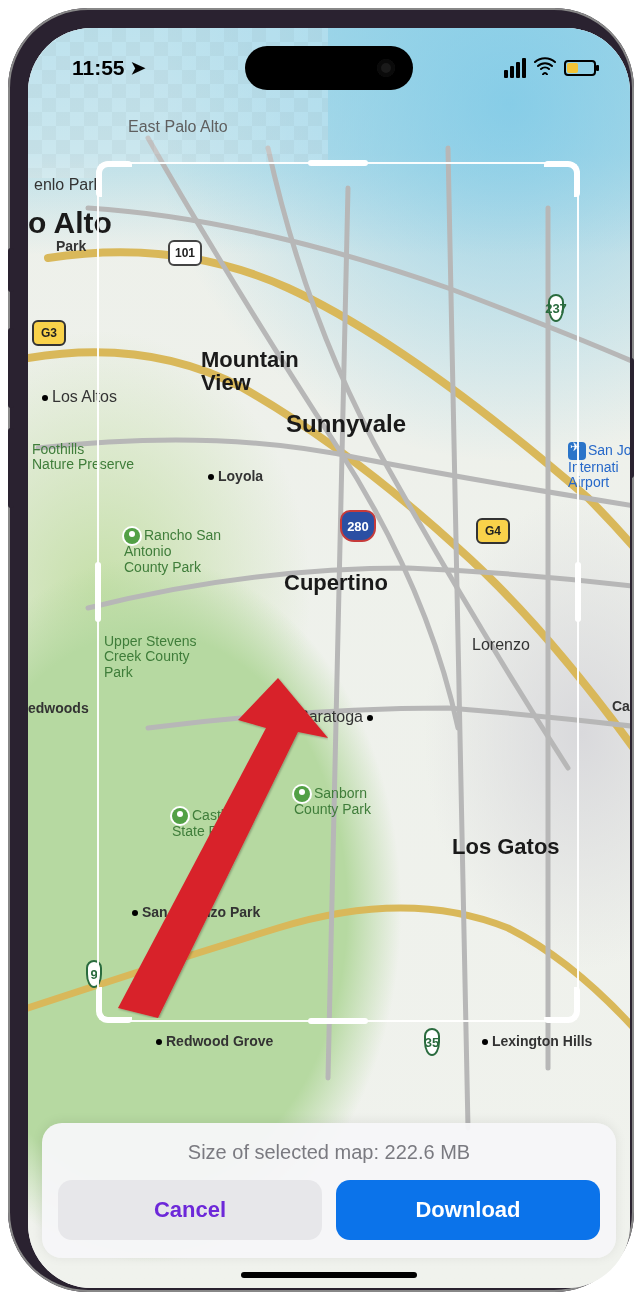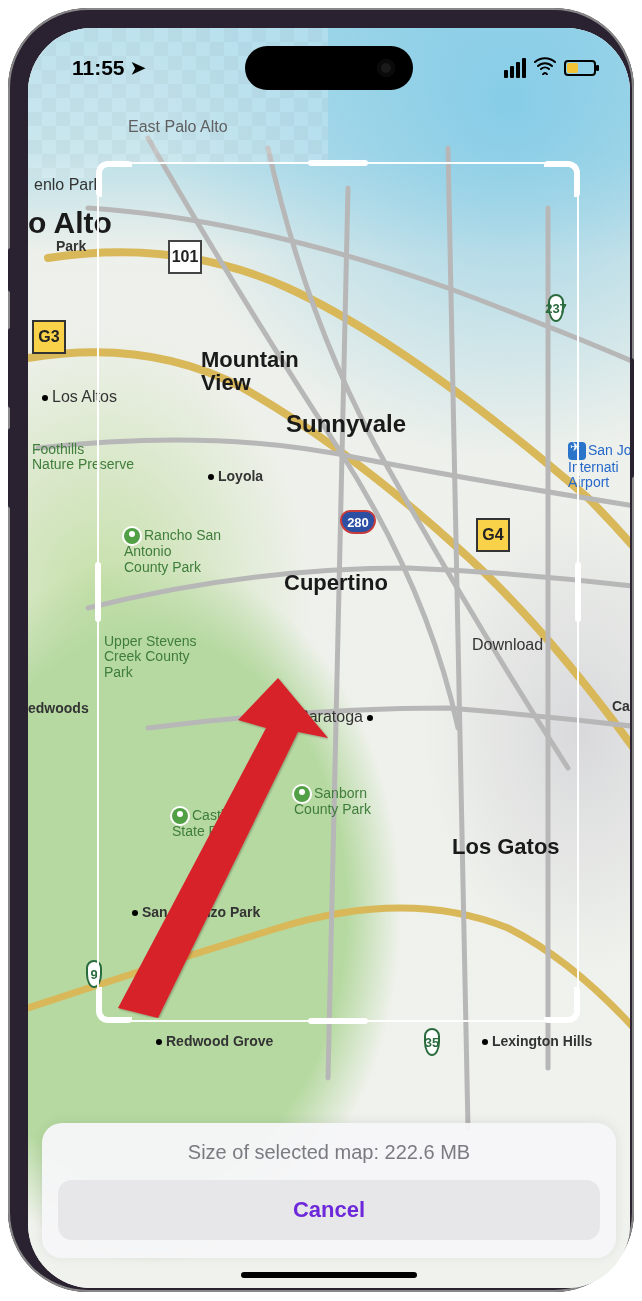--- a/index.html
+++ b/index.html
@@ -59,22 +59,22 @@
   }
   .city-label.major { font-size: 24px; font-weight:700; }
   .city-label.medium { font-size: 22px; font-weight:600; }
   .city-label.small { font-size: 16px; font-weight:500; color:#333; }
   .city-label.tiny { font-size: 14px; color:#333; }
   .park-label { position:absolute; font-size:14px; color:#3f7d3a; font-weight:500; max-width:140px; line-height:1.1; }
   .park-dot { display:inline-block; width:16px; height:16px; border-radius:50%; background:#52a045; margin-right:4px; vertical-align:middle; box-shadow:0 0 0 2px #fff; }
   .park-dot::after{content:"";display:block;width:6px;height:6px;border-radius:50%;background:#fff;margin:3px auto 0;}
   .dot { display:inline-block; width:6px; height:6px; background:#000; border-radius:50%; vertical-align:middle; margin:0 4px;}
 
-  .shield { position:absolute; width:34px; height:34px; background:#fff; border:2px solid #444; border-radius:0; font-size:16px; font-weight:600; color:#222; display:flex; align-items:center; justify-content:center; }
-  .shield.interstate { width:36px; height:24px; background:#2b4fa3; color:#fff; border-radius:10px 10px 14px 14px; border:2px solid #c63b3b; border-top-color:#c63b3b; font-size:13px;}
+  .shield { position:absolute; width:34px; height:26px; background:#fff; border:2px solid #444; border-radius:6px; font-size:12px; font-weight:600; color:#222; display:flex; align-items:center; justify-content:center; }
+  .shield.interstate { width:36px; height:32px; background:#2b4fa3; color:#fff; border-radius:10px 10px 14px 14px; border:2px solid #c63b3b; border-top-color:#c63b3b; font-size:13px;}
   .shield.ca { width:16px; height:28px; background:#fff; border:2px solid #2a6b3e; border-radius:8px 8px 50% 50%; color:#2a6b3e; font-size:13px;}
   .shield.yellow { background:#f9d24a; border-color:#333; }
 
   .airport-label { position:absolute; font-size:14px; color:#2668c9; max-width:100px; line-height:1.1;}
   .airport-icon { display:inline-block; width:18px; height:18px; background:#2a74c9; border-radius:4px; vertical-align:middle; margin-right:2px; position:relative;}
   .airport-icon::after{content:"✈"; color:#fff; font-size:12px; position:absolute; left:2px; top:-1px;}
 
   
   .selection {
     position:absolute;
@@ -202,21 +202,21 @@
       <div class="city-label small" style="left:6px;top:148px;">enlo Park</div>
       <div class="city-label major" style="left:0px;top:178px;font-size:30px;">o Alto</div>
       <div class="city-label tiny" style="left:28px;top:210px;">Park</div>
 
       <div class="city-label medium" style="left:173px;top:320px;white-space:pre;line-height:1.05;">Mountain
 View</div>
       <div class="city-label major" style="left:258px;top:382px;">Sunnyvale</div>
       <div class="city-label small" style="left:10px;top:360px;"><span class="dot"></span><span>Los Altos</span></div>
       <div class="city-label tiny" style="left:176px;top:440px;"><span class="dot"></span><span>Loyola</span></div>
       <div class="city-label medium" style="left:256px;top:542px;">Cupertino</div>
-      <div class="city-label small" style="left:444px;top:608px;">Download</div>
+      <div class="city-label small" style="left:444px;top:608px;">Lorenzo</div>
       <div class="city-label small" style="left:270px;top:680px;"><span>Saratoga</span><span class="dot"></span></div>
       <div class="city-label medium" style="left:424px;top:806px;">Los Gatos</div>
       <div class="city-label tiny" style="left:100px;top:876px;"><span class="dot"></span><span>San Lorenzo Park</span></div>
       <div class="city-label tiny" style="left:124px;top:1005px;"><span class="dot"></span><span>Redwood Grove</span></div>
       <div class="city-label tiny" style="left:450px;top:1005px;"><span class="dot"></span><span>Lexington Hills</span></div>
       <div class="city-label tiny" style="left:0px;top:672px;text-align:center;">edwoods</div>
       <div class="city-label tiny" style="left:584px;top:670px;">Ca</div>
 
       <div class="park-label" style="left:4px;top:414px;white-space:pre;">Foothills
 Nature Preserve</div>
@@ -302,18 +302,19 @@
       </div>
     </div>
     <div class="notch"></div>
 
     <div class="sheet">
       <div class="size-text">
         <span>Size of selected map: </span><span>222.6 MB</span>
       </div>
       <div class="btn-row">
         <button class="btn cancel">Cancel</button>
+        <button class="btn download">Download</button>
       </div>
     </div>
 
     <div class="home-indicator"></div>
   </div>
 </div>
 
 </body></html>

